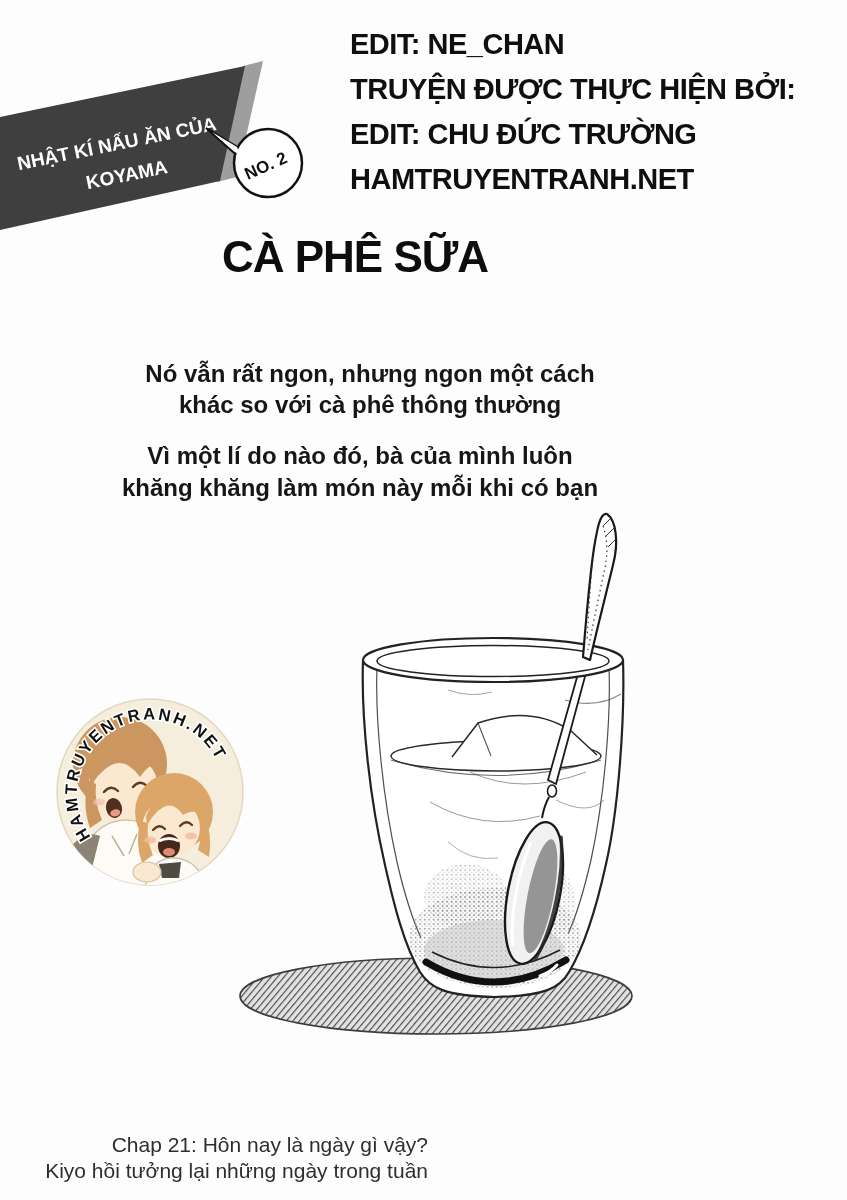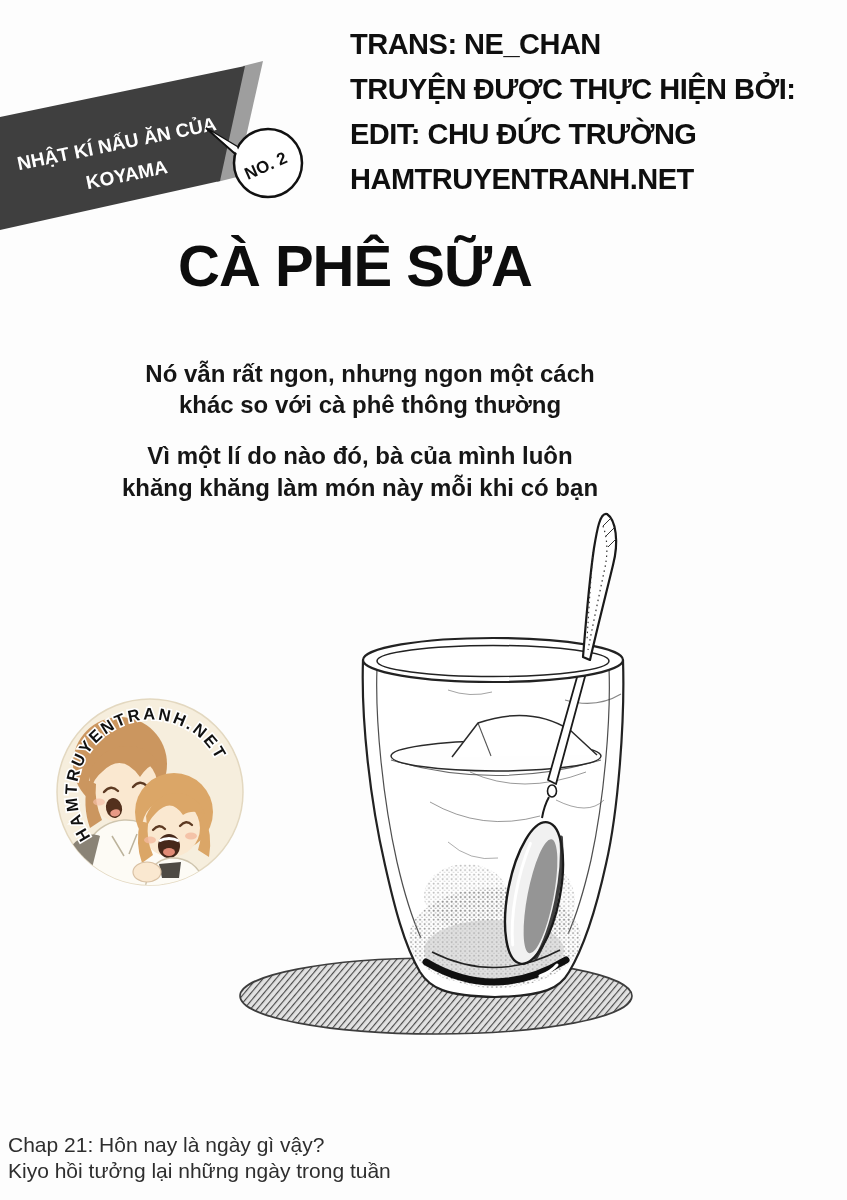--- a/index.html
+++ b/index.html
@@ -13,34 +13,34 @@
   }
   svg{position:absolute;display:block;}
   .banner-svg{left:0;top:0;width:320px;height:230px;}
   .credits{
     position:absolute;left:350px;top:22px;width:460px;
     font-weight:bold;font-size:29px;line-height:45px;
     letter-spacing:-0.5px;color:#0f0f0f;white-space:nowrap;
   }
   .title{
     position:absolute;left:140px;top:232px;width:430px;margin:0;
-    text-align:center;font-size:58px;font-weight:800;
+    text-align:center;font-size:44px;font-weight:800;
     letter-spacing:-1px;color:#0d0d0d;white-space:nowrap;
   }
   .para{
     position:absolute;text-align:center;color:#161616;
     font-size:24px;font-weight:bold;
   }
   .para-1{left:60px;top:358px;width:620px;line-height:31px;}
   .para-2{left:50px;top:440px;width:620px;line-height:32px;}
   .art-svg{left:220px;top:495px;width:460px;height:570px;}
   .logo-svg{left:52px;top:694px;width:196px;height:196px;}
   .footer{
-    position:absolute;left:8px;top:1132px;width:412px;
-    text-align:left;font-size:21px;line-height:26px;color:#2e2e2e;
+    position:absolute;left:16px;top:1132px;width:412px;
+    text-align:right;font-size:21px;line-height:26px;color:#2e2e2e;
   }
 </style>
 </head>
 <body>
 
 <div class="page">
 
   <svg class="banner-svg" viewBox="0 0 320 230">
     <polygon points="243,66 263,61 237,177 217,182" fill="#9e9e9e"></polygon>
     <polygon points="0,117 245,66 220,181 0,230" fill="#3f3f3f"></polygon>
@@ -48,21 +48,21 @@
     <text transform="translate(128,181) rotate(-11.5)" text-anchor="middle" font-family="Liberation Sans, sans-serif" font-size="19" font-weight="bold" fill="#ffffff">KOYAMA</text>
     <g>
       <polygon points="236,146 206,128 242,160" fill="#ffffff" stroke="#111111" stroke-width="2"></polygon>
       <circle cx="268" cy="163" r="34" fill="#ffffff" stroke="#111111" stroke-width="2.5"></circle>
       <polygon points="237,147 212,132 241,157" fill="#ffffff"></polygon>
       <text transform="translate(268,171) rotate(-24)" text-anchor="middle" font-family="Liberation Sans, sans-serif" font-size="17" font-weight="bold" fill="#111111">NO. 2</text>
     </g>
   </svg>
 
   <div class="credits">
-    <div>TRANS: NE_CHAN</div>
+    <div>EDIT: NE_CHAN</div>
     <div>TRUYỆN ĐƯỢC THỰC HIỆN BỞI:</div>
     <div>EDIT: CHU ĐỨC TRƯỜNG</div>
     <div>HAMTRUYENTRANH.NET</div>
   </div>
 
   <h1 class="title">CÀ PHÊ SỮA</h1>
 
   <div class="para para-1">
     <div>Nó vẫn rất ngon, nhưng ngon một cách</div>
     <div>khác so với cà phê thông thường</div>

